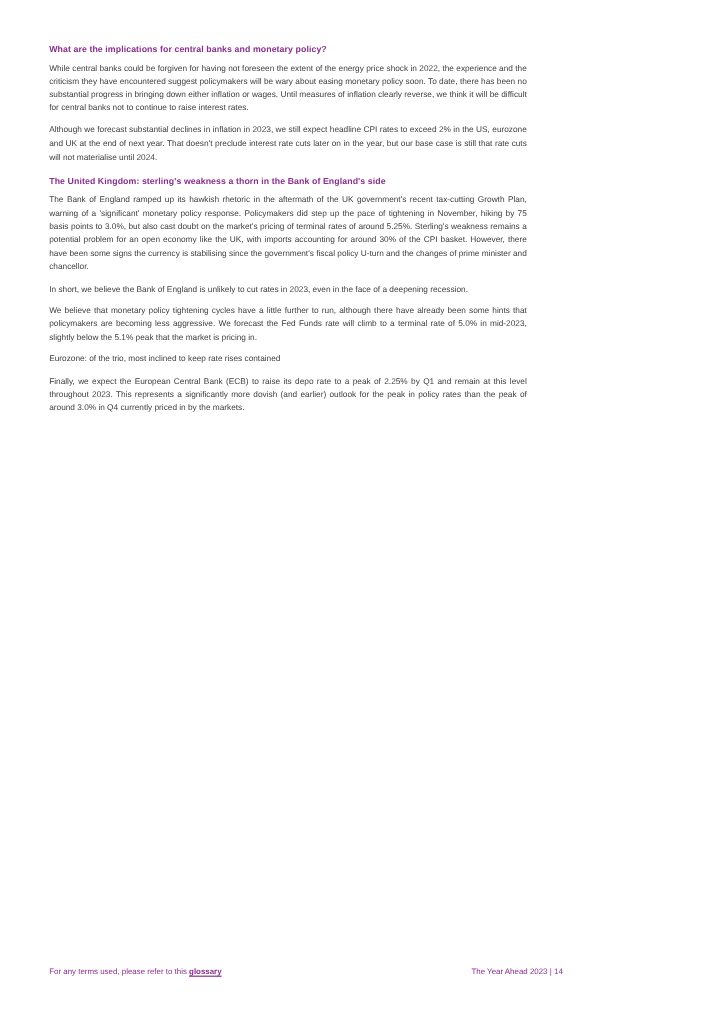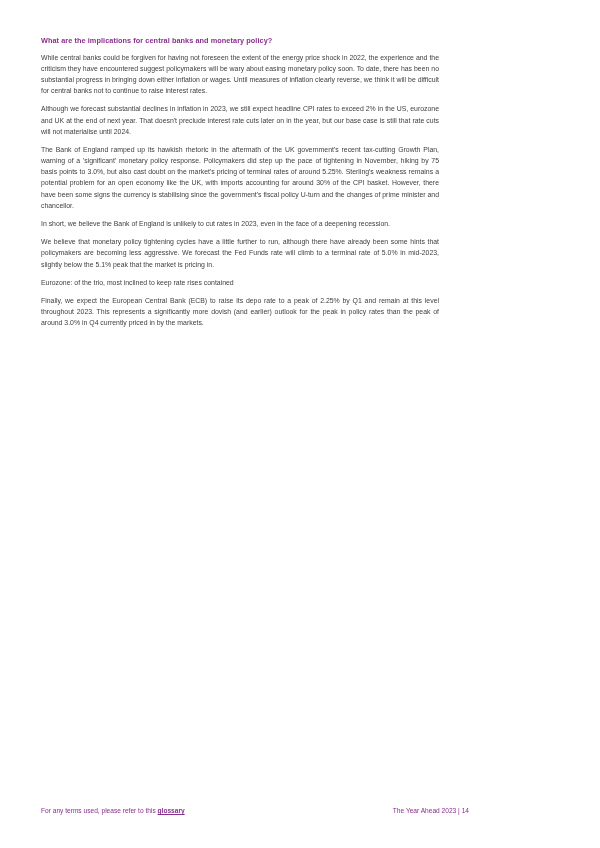--- a/index.html
+++ b/index.html
@@ -95,20 +95,21 @@
 <body>
 
 <div class="page">
 
   <div class="content">
 
     <h2 class="heading">What are the implications for central banks and monetary policy?</h2>
     <p class="body">While central banks could be forgiven for having not foreseen the extent of the energy price shock in 2022, the experience and the criticism they have encountered suggest policymakers will be wary about easing monetary policy soon. To date, there has been no substantial progress in bringing down either inflation or wages. Until measures of inflation clearly reverse, we think it will be difficult for central banks not to continue to raise interest rates.</p>
     <p class="body">Although we forecast substantial declines in inflation in 2023, we still expect headline CPI rates to exceed 2% in the US, eurozone and UK at the end of next year. That doesn't preclude interest rate cuts later on in the year, but our base case is still that rate cuts will not materialise until 2024.</p>
 
+    <h2 class="heading gap-before">The United Kingdom: sterling's weakness a thorn in the Bank of England's side</h2>
     <p class="body">The Bank of England ramped up its hawkish rhetoric in the aftermath of the UK government's recent tax-cutting Growth Plan, warning of a 'significant' monetary policy response. Policymakers did step up the pace of tightening in November, hiking by 75 basis points to 3.0%, but also cast doubt on the market's pricing of terminal rates of around 5.25%. Sterling's weakness remains a potential problem for an open economy like the UK, with imports accounting for around 30% of the CPI basket. However, there have been some signs the currency is stabilising since the government's fiscal policy U-turn and the changes of prime minister and chancellor.</p>
     <p class="body">In short, we believe the Bank of England is unlikely to cut rates in 2023, even in the face of a deepening recession.</p>
 
     <p class="body">We believe that monetary policy tightening cycles have a little further to run, although there have already been some hints that policymakers are becoming less aggressive. We forecast the Fed Funds rate will climb to a terminal rate of 5.0% in mid-2023, slightly below the 5.1% peak that the market is pricing in.</p>
     <p class="body">Eurozone: of the trio, most inclined to keep rate rises contained</p>
     <p class="body">Finally, we expect the European Central Bank (ECB) to raise its depo rate to a peak of 2.25% by Q1 and remain at this level throughout 2023. This represents a significantly more dovish (and earlier) outlook for the peak in policy rates than the peak of around 3.0% in Q4 currently priced in by the markets.</p>
 
   </div>
 
   <div class="footer">

